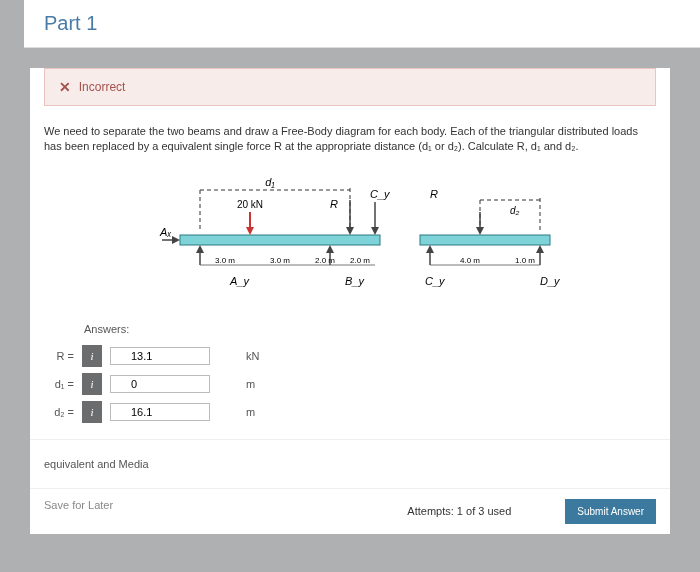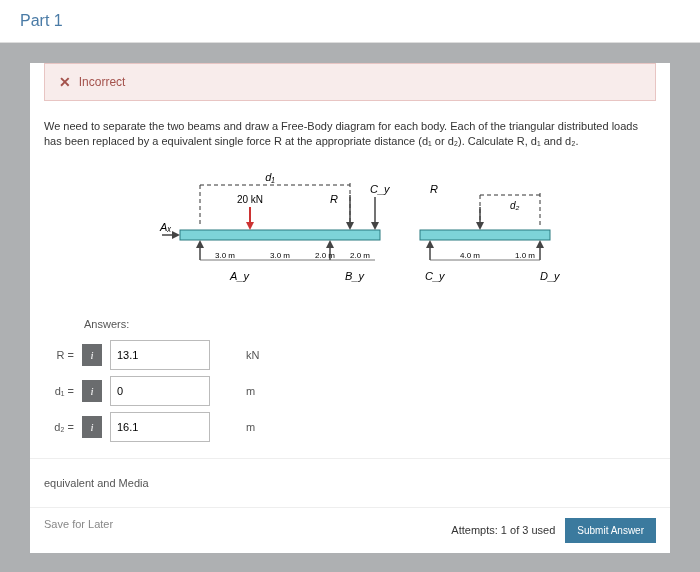--- a/index.html
+++ b/index.html
@@ -9,22 +9,23 @@
       width: 700px;
       height: 572px;
       overflow: hidden;
       font-size: 12px;
       color: #333;
     }
     .part-header {
       background: #fff;
       padding: 12px 20px;
       color: #4a7ba6;
-      font-size: 16px;
+      font-size: 20px;
       border-bottom: 1px solid #ddd;
+      margin-left: 24px;
     }
     .content-panel {
       background: #fff;
       margin: 20px 30px 0 30px;
       padding: 0;
     }
     .alert {
       background: #f8eceb;
       border: 1px solid #e8c5c3;
       color: #a4524c;
@@ -81,23 +82,23 @@
       font-style: italic;
       font-family: serif;
       display: flex;
       align-items: center;
       justify-content: center;
       font-size: 11px;
       cursor: pointer;
     }
     .answer-input {
       width: 100px;
-      height: 30px;
+      height: 18px;
       border: 1px solid #bbb;
-      padding: 0 6px;
+      padding: 0 20px;
       font-size: 11px;
     }
     .unit {
       width: 40px;
       color: #555;
       padding-left: 28px;
     }
     .links-row {
       padding: 10px 14px;
       border-top: 1px solid #eee;
@@ -129,20 +130,21 @@
       background: #3b7a9e;
       color: #fff;
       border: none;
       padding: 7px 12px;
       font-size: 10px;
       cursor: pointer;
     }
     .right-group {
       display: flex;
       align-items: center;
+      gap: 44px;
     }
   </style>
 </head>
 <body>
 
 <div class="part-header">Part 1</div>
 
 <div class="content-panel">
 
   <div class="alert">

